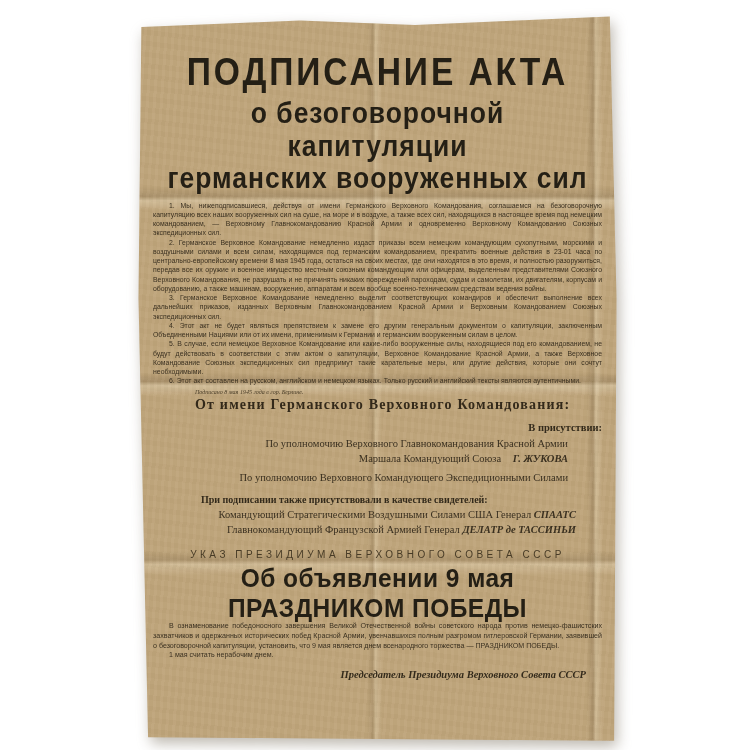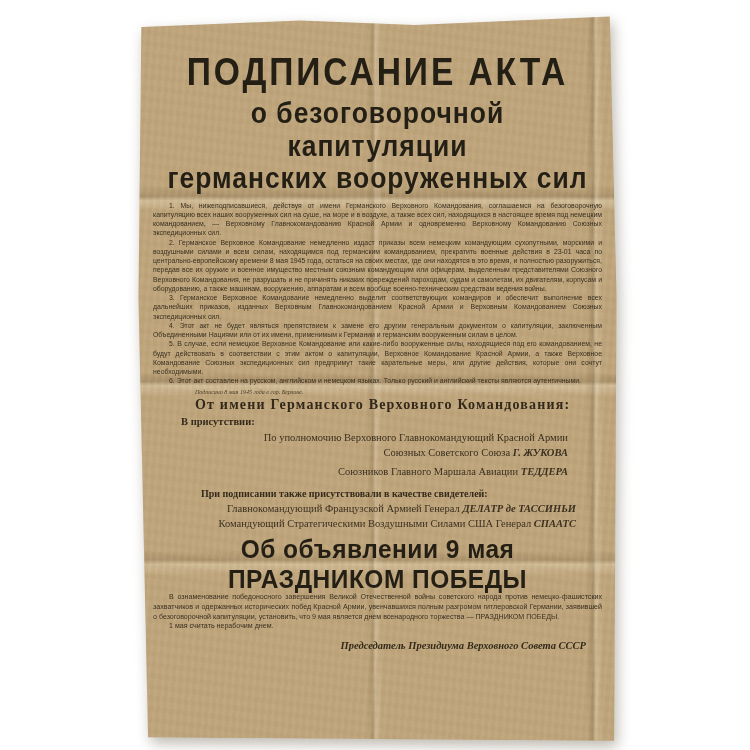--- a/index.html
+++ b/index.html
@@ -36,24 +36,24 @@
   .act-h{font-size:19px;letter-spacing:2px;margin-top:20px;transform:scaleY(1.05);}
 
   .body-txt{margin-top:9px;font-size:6.9px;line-height:1.34;text-align:justify;color:#3a3020;}
   .body-txt p{margin:0;text-indent:16px;}
 
   .signed-note{font-family:"Liberation Serif",serif;font-style:italic;font-size:6px;color:#4a3e28;
                margin:3px 0 0 42px;}
   .on-behalf{font-family:"Liberation Serif",serif;font-weight:bold;font-size:14px;letter-spacing:1.2px;
              margin:2px 0 0 42px;color:#33291a;}
   .keitel{font-weight:bold;font-style:italic;font-size:13.5px;letter-spacing:1.5px;margin-top:4px;color:#2e2617;}
-  .presence{font-family:"Liberation Serif",serif;font-weight:bold;font-size:10.5px;margin:3px 0 0 28px;}
+  .presence{font-family:"Liberation Serif",serif;font-weight:bold;font-size:10.5px;margin:9px 0 0 28px;text-align:right;}
   .wit-block{font-family:"Liberation Serif",serif;font-size:10.5px;line-height:1.5;text-align:right;
              padding-right:34px;margin-top:3px;color:#3a3020;}
-  .wit-block .nm{font-weight:bold;font-style:italic;}
+  .wit-block .nm{font-weight:bold;font-style:italic;margin-left:9px;}
   .wit-heading{font-family:"Liberation Serif",serif;font-weight:bold;font-size:10px;margin:8px 0 0 48px;}
   .wit-lines{font-family:"Liberation Serif",serif;font-size:10.5px;line-height:1.45;text-align:right;
              padding-right:26px;margin-top:2px;color:#3a3020;}
   .wit-lines .nm{font-weight:bold;font-style:italic;}
 
   .kicker{font-size:10px;letter-spacing:3.5px;margin-top:12px;color:#473b26;}
   .decree-title{font-size:25px;font-weight:bold;letter-spacing:.5px;margin-top:4px;transform:scaleX(.98) scaleY(1.05);color:#241f15;}
   .decree-body{font-size:7.1px;line-height:1.35;text-align:justify;color:#3a3020;}
   .decree-body p{margin:0;text-indent:16px;}
   .sig-area{position:relative;margin-top:6px;min-height:52px;}
@@ -83,47 +83,45 @@
           <p>5. В случае, если немецкое Верховное Командование или какие-либо вооруженные силы, находящиеся под его командованием, не будут действовать в соответствии с этим актом о капитуляции, Верховное Командование Красной Армии, а также Верховное Командование Союзных экспедиционных сил предпримут такие карательные меры, или другие действия, которые они сочтут необходимыми.</p>
           <p>6. Этот акт составлен на русском, английском и немецком языках. Только русский и английский тексты являются аутентичными.</p>
         </div>
 
         <div class="signed-note">Подписано 8 мая 1945 года в гор. Берлине.</div>
         <div class="on-behalf">От имени Германского Верховного Командования:</div>
 
         <div class="presence">В присутствии:</div>
 
         <div class="wit-block">
-          <div>По уполномочию Верховного Главнокомандующий Красной Армии</div>
+          <div>По уполномочию Верховного Главнокомандования Красной Армии</div>
           <div>
-            <span>Союзных Советского Союза</span>
+            <span>Маршала Командующий Союза</span>
             <span class="nm">Г. ЖУКОВА</span>
           </div>
         </div>
 
         <div class="wit-block">
-          <div>
-            <span>Союзников Главного Маршала Авиации</span>
-            <span class="nm">ТЕДДЕРА</span>
-          </div>
+          <div>По уполномочию Верховного Командующего Экспедиционными Силами</div>
         </div>
 
         <div class="wit-heading">При подписании также присутствовали в качестве свидетелей:</div>
 
         <div class="wit-lines">
           <div>
+            <span>Командующий Стратегическими Воздушными Силами США Генерал</span>
+            <span class="nm">СПААТС</span>
+          </div>
+          <div>
             <span>Главнокомандующий Французской Армией Генерал</span>
             <span class="nm">ДЕЛАТР де ТАССИНЬИ</span>
           </div>
-          <div>
-            <span>Командующий Стратегическими Воздушными Силами США Генерал</span>
-            <span class="nm">СПААТС</span>
-          </div>
         </div>
 
+        <div class="kicker c">УКАЗ ПРЕЗИДИУМА ВЕРХОВНОГО СОВЕТА СССР</div>
         <div class="decree-title c">Об объявлении 9 мая ПРАЗДНИКОМ ПОБЕДЫ</div>
 
         <div class="decree-body">
           <p>В ознаменование победоносного завершения Великой Отечественной войны советского народа против немецко-фашистских захватчиков и одержанных исторических побед Красной Армии, увенчавшихся полным разгромом гитлеровской Германии, заявившей о безоговорочной капитуляции, установить, что 9 мая является днем всенародного торжества — ПРАЗДНИКОМ ПОБЕДЫ.</p>
           <p>1 мая считать нерабочим днем.</p>
         </div>
 
         <div class="sig-area">
 
           <div class="sigs">

